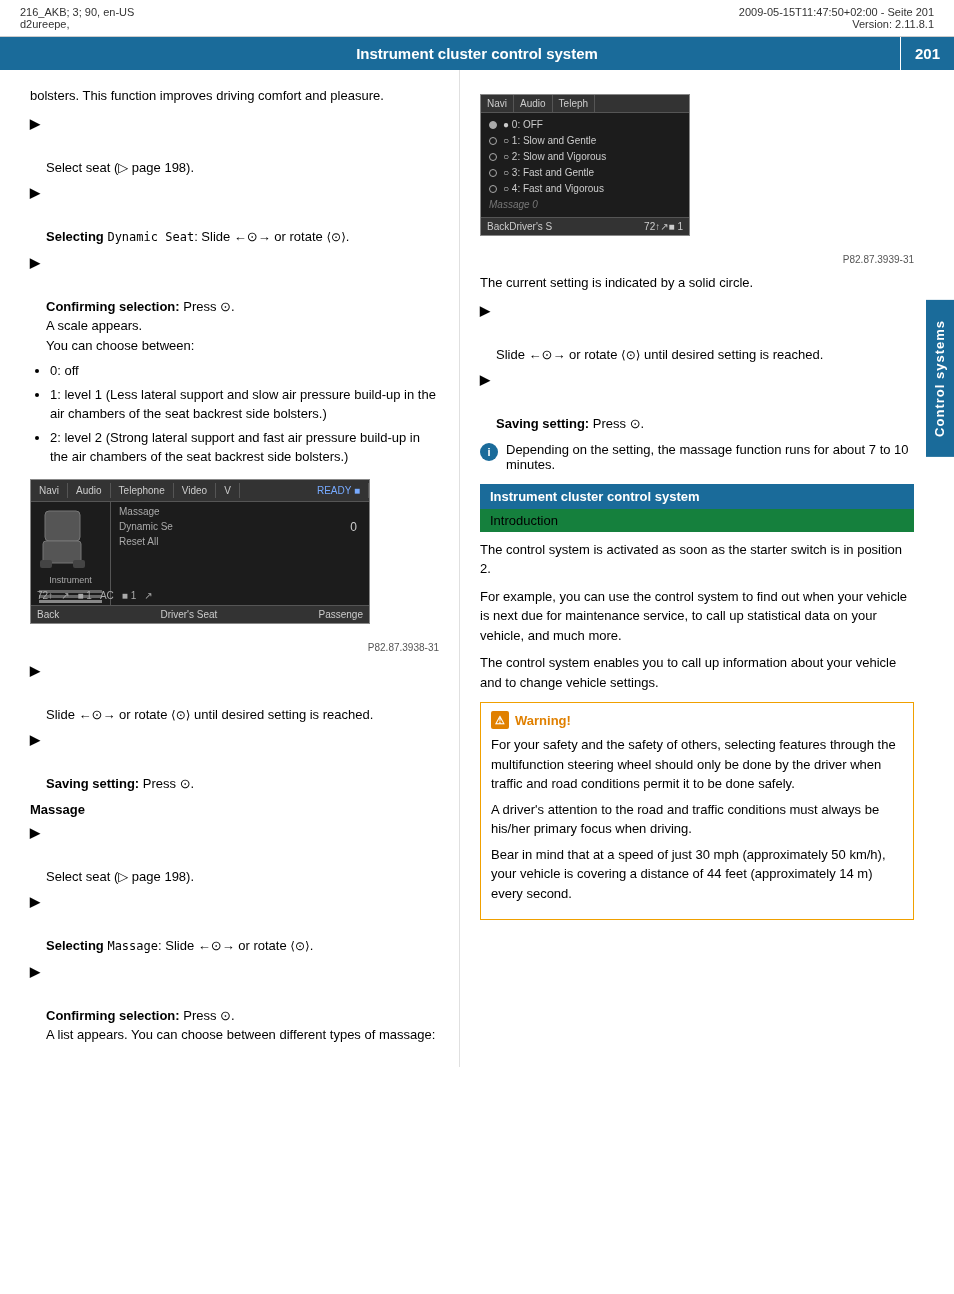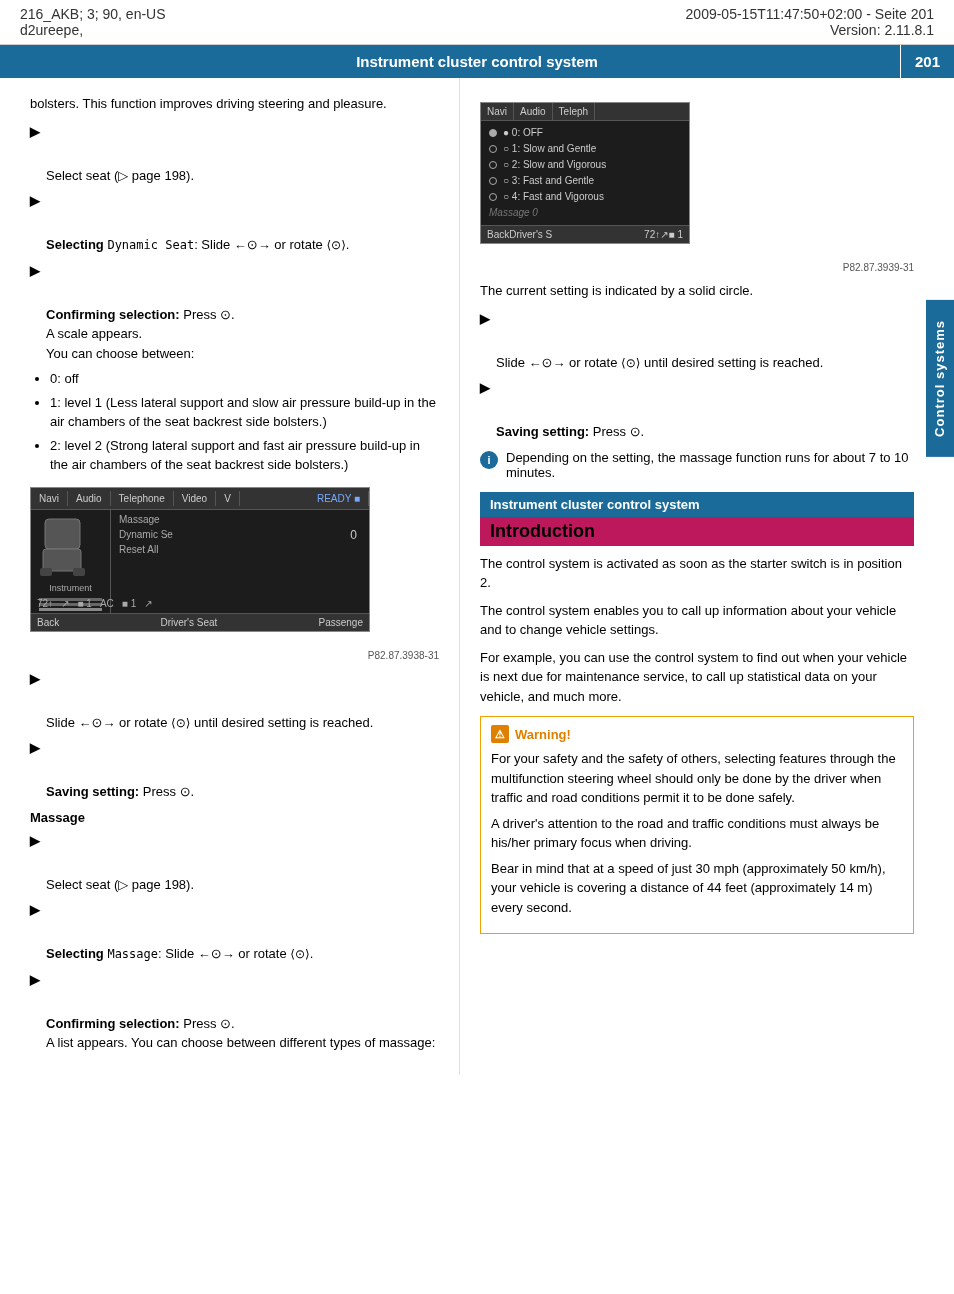--- a/index.html
+++ b/index.html
@@ -10,21 +10,21 @@
       width: 954px;
       min-height: 1294px;
       position: relative;
     }
 
     
     .doc-header {
       display: flex;
       justify-content: space-between;
       padding: 6px 20px;
-      font-size: 14px;
+      font-size: 11px;
       color: #333;
       border-bottom: 1px solid #ccc;
     }
 
     
     .title-bar {
       background: #1a6b9a;
       color: #fff;
       text-align: center;
       padding: 8px 0;
@@ -226,25 +226,25 @@
     
     .section-heading {
       background: #1a6b9a;
       color: #fff;
       padding: 5px 10px;
       font-size: 13px;
       font-weight: bold;
       margin-bottom: 0;
     }
     .sub-heading {
-      background: #be185d;
+      background: #15803d;
       color: #000;
       padding: 4px 10px;
-      font-size: 18px;
-      font-weight: bold;
+      font-size: 13px;
+      font-weight: normal;
       margin-bottom: 8px;
     }
 
     
     .warning-box {
       border: 1px solid #f0a000;
       margin: 10px 0;
       padding: 8px 10px;
     }
     .warning-title {
@@ -321,21 +321,21 @@
 </div>
 
 <div class="side-tab">
   <span>Control systems</span>
 </div>
 
 <div class="main-content">
 
   <div class="left-col">
 
-    <p>bolsters. This function improves driving steering and pleasure.</p>
+    <p>bolsters. This function improves driving comfort and pleasure.</p>
 
     <div class="bullet-item">
       <span class="bullet-arrow">▶</span>
       <span class="bullet-text">Select seat (▷ page 198).</span>
     </div>
 
     <div class="bullet-item">
       <span class="bullet-arrow">▶</span>
       <span class="bullet-text">
         <span class="bold">Selecting</span> <span class="mono">Dynamic Seat</span>: Slide ←⊙→ or rotate <span class="rotate-symbol">⟨⊙⟩</span>.
@@ -498,22 +498,22 @@
 
     <div class="info-box">
       <span class="info-icon">i</span>
       <span>Depending on the setting, the massage function runs for about 7 to 10 minutes.</span>
     </div>
 
     <div class="section-heading" style="margin-top:12px;">Instrument cluster control system</div>
     <div class="sub-heading">Introduction</div>
 
     <p>The control system is activated as soon as the starter switch is in position 2.</p>
+    <p>For example, you can use the control system to find out when your vehicle is next due for maintenance service, to call up statistical data on your vehicle, and much more.</p>
     <p>The control system enables you to call up information about your vehicle and to change vehicle settings.</p>
-    <p>For example, you can use the control system to find out when your vehicle is next due for maintenance service, to call up statistical data on your vehicle, and much more.</p>
 
     <div class="warning-box">
       <div class="warning-title">
         <span class="warning-icon">⚠</span>
         <span>Warning!</span>
       </div>
       <p style="margin-bottom:6px;">For your safety and the safety of others, selecting features through the multifunction steering wheel should only be done by the driver when traffic and road conditions permit it to be done safely.</p>
       <p style="margin-bottom:6px;">A driver's attention to the road and traffic conditions must always be his/her primary focus when driving.</p>
       <p>Bear in mind that at a speed of just 30 mph (approximately 50 km/h), your vehicle is covering a distance of 44 feet (approximately 14 m) every second.</p>
     </div>

